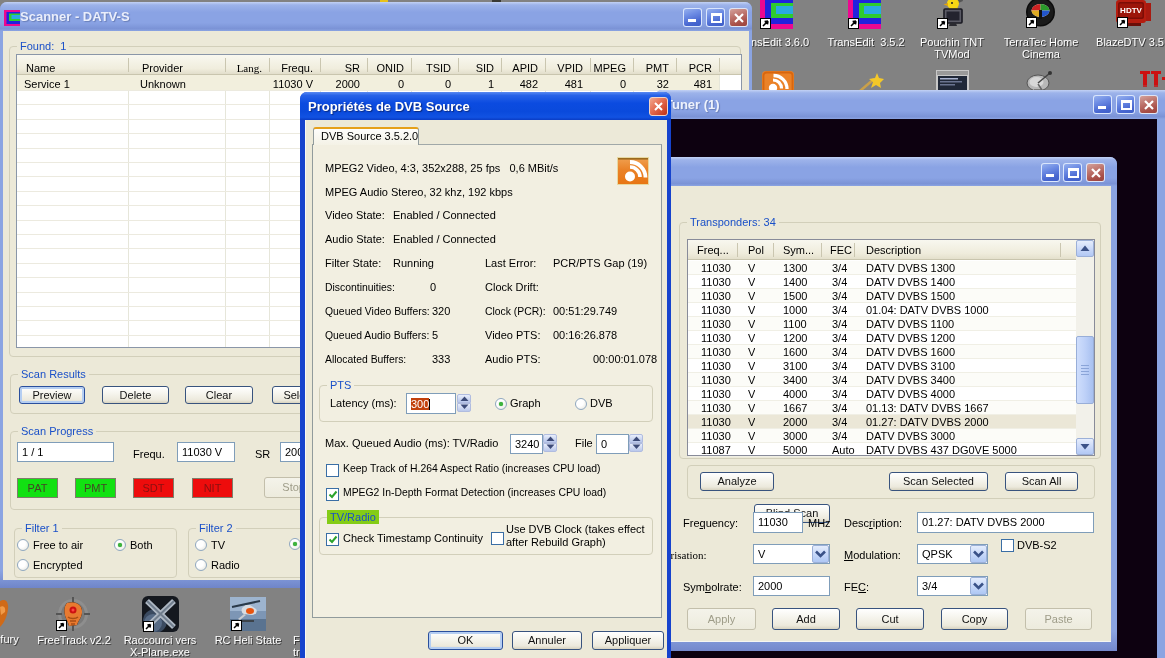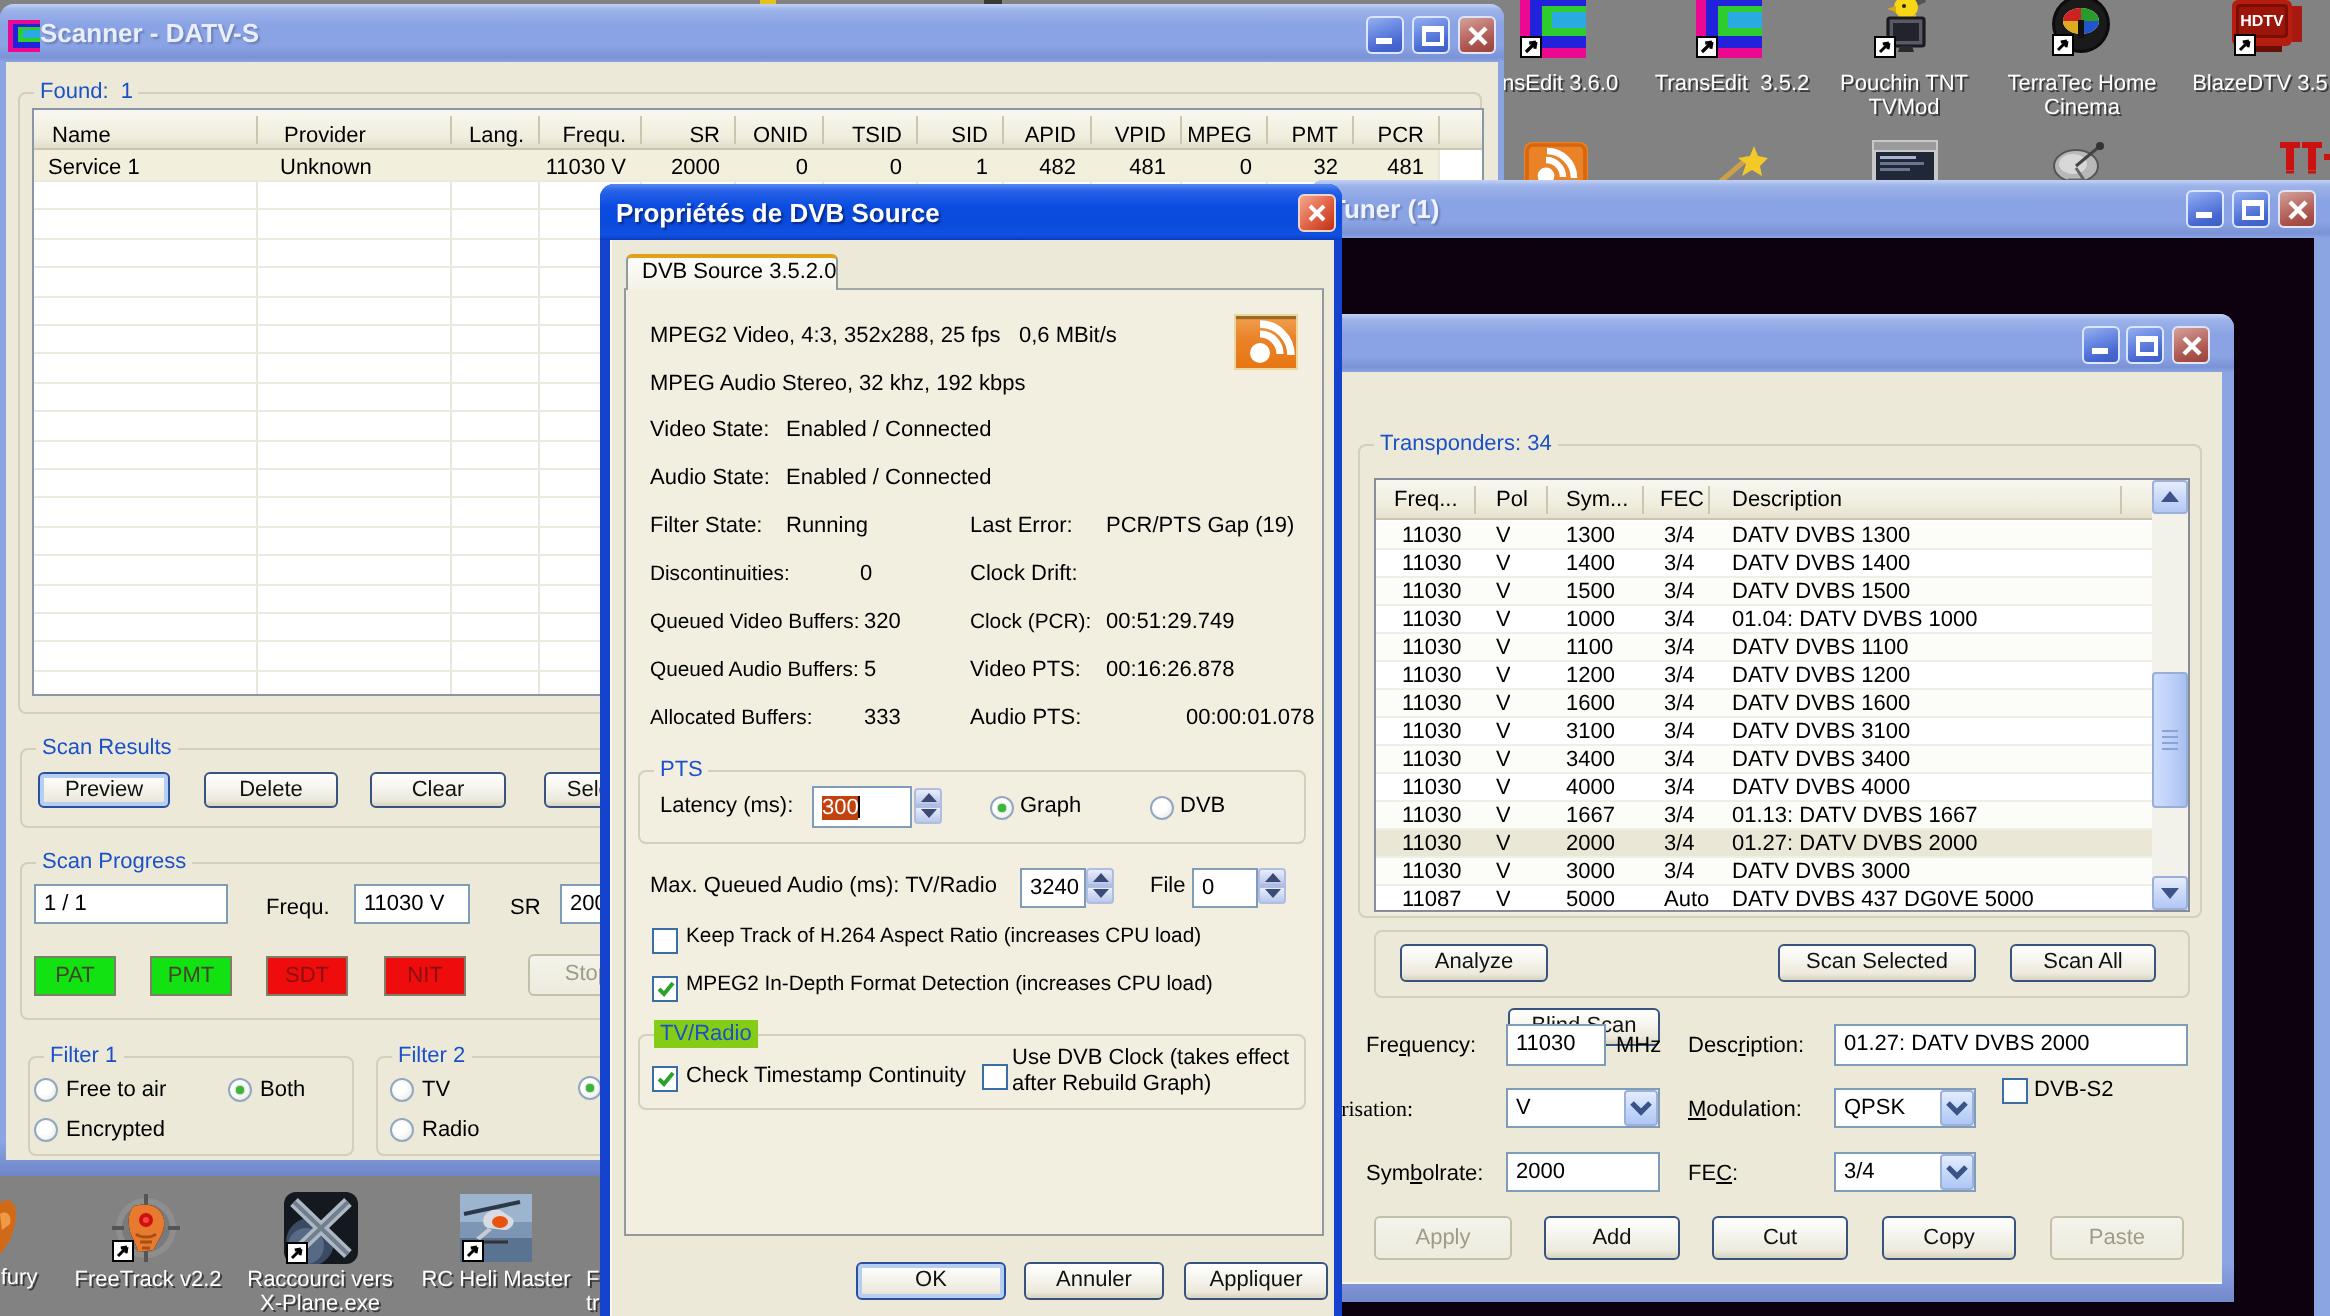--- a/index.html
+++ b/index.html
@@ -155,21 +155,21 @@
 <path d="M2 10 L30 4" stroke="#2a3a4a" stroke-width="2"></path>
 <path d="M16 8 L20 8 L26 12 C28 14 26 18 22 18 L14 17 C11 16 11 12 13 10 Z" fill="#d8dce2"></path>
 <path d="M14 17 L8 22 L10 23 L16 18 Z" fill="#c8ccd2"></path>
 <ellipse cx="20" cy="14" rx="4" ry="3" fill="#e8540f"></ellipse>
 <path d="M10 24 L24 24" stroke="#333" stroke-width="1.5"></path>
 </svg>
 <svg class="a" style="left:231px;top:620px" width="11" height="11" viewBox="0 0 11 11">
 <rect x="0.5" y="0.5" width="10" height="10" fill="#fff" stroke="#000" stroke-width="1"></rect>
 <path d="M3 8 L7.5 3.5 M7.5 3.5 L4.4 4 M7.5 3.5 L7 6.6" stroke="#000" stroke-width="1.5" fill="none"></path>
 </svg>
-<div class="ico-lbl" style="left:168px;top:634px;width:160px;">RC Heli Master</div>
+<div class="ico-lbl" style="left:168px;top:634px;width:160px;">RC Heli State</div>
 <div class="ico-lbl" style="left:293px;top:634px;">Fr</div>
 <div class="ico-lbl" style="left:293px;top:646px;">tr</div>
 <div class="a" style="left:380px;top:0;width:8px;height:3px;background:#e8c21a;"></div>
 <div class="a" style="left:492px;top:0;width:9px;height:3px;background:#3a3a34;"></div>
 <div class="a" style="left:0px;top:2px;width:752px;height:586px;background:linear-gradient(180deg,#8ba4e2 97%,#6f85c8 100%);border-radius:7px 7px 0 0;">
 <div class="a" style="left:0;top:0;width:100%;height:29px;border-radius:7px 7px 0 0;background:linear-gradient(180deg,#c3d2f4 0%,#9db3ea 10%,#8aa3e4 35%,#8aa3e4 72%,#7b93d6 92%,#8ba4e2 100%);"></div>
 <div class="a" style="left:20px;top:7px;font-size:13px;font-weight:bold;color:#eaeefb;text-shadow:1px 1px 1px #6a7fb8;">Scanner - DATV-S</div>
 <svg class="a" style="left:4px;top:8px" width="16" height="16" viewBox="0 0 16 16">
 <rect width="16" height="16" fill="#ec0890"></rect>
       <rect x="2.5" y="2" width="13.5" height="12" fill="#2222dd"></rect>
@@ -190,21 +190,21 @@
     </svg>
   </div>
 <div class="a" style="left:3px;top:31px;width:746px;height:549px;background:#ece9d8;"></div>
 <div class="gb" style="left:9px;top:46px;width:732px;height:311px;">
     <b>Found:&nbsp; 1</b>
   </div>
 <div class="a" style="left:16px;top:54px;width:726px;height:294px;background:#fff;border:1px solid #8a96a8;"></div>
 <div class="a" style="left:17px;top:55px;width:724px;height:20px;background:linear-gradient(180deg,#f9f8f0 0%,#f0eddd 72%,#e2decb 100%);border-bottom:1px solid #c9c5ae;"></div>
 <div class="lbl" style="left:26px;top:62px;">Name</div>
 <div class="lbl" style="left:142px;top:62px;">Provider</div>
-<div class="lbl" style="left:225px;top:62px;width:37px;text-align:right;">Lang.</div>
+<div class="lbl" style="left:225px;top:62px;width:37px;text-align:right;font-family:Liberation Serif, serif;">Lang.</div>
 <div class="lbl" style="left:269px;top:62px;width:44px;text-align:right;">Frequ.</div>
 <div class="lbl" style="left:320px;top:62px;width:40px;text-align:right;">SR</div>
 <div class="lbl" style="left:367px;top:62px;width:37px;text-align:right;">ONID</div>
 <div class="lbl" style="left:411px;top:62px;width:40px;text-align:right;">TSID</div>
 <div class="lbl" style="left:458px;top:62px;width:36px;text-align:right;">SID</div>
 <div class="lbl" style="left:501px;top:62px;width:37px;text-align:right;">APID</div>
 <div class="lbl" style="left:545px;top:62px;width:38px;text-align:right;">VPID</div>
 <div class="lbl" style="left:590px;top:62px;width:36px;text-align:right;">MPEG</div>
 <div class="lbl" style="left:633px;top:62px;width:36px;text-align:right;">PMT</div>
 <div class="lbl" style="left:676px;top:62px;width:36px;text-align:right;">PCR</div>

